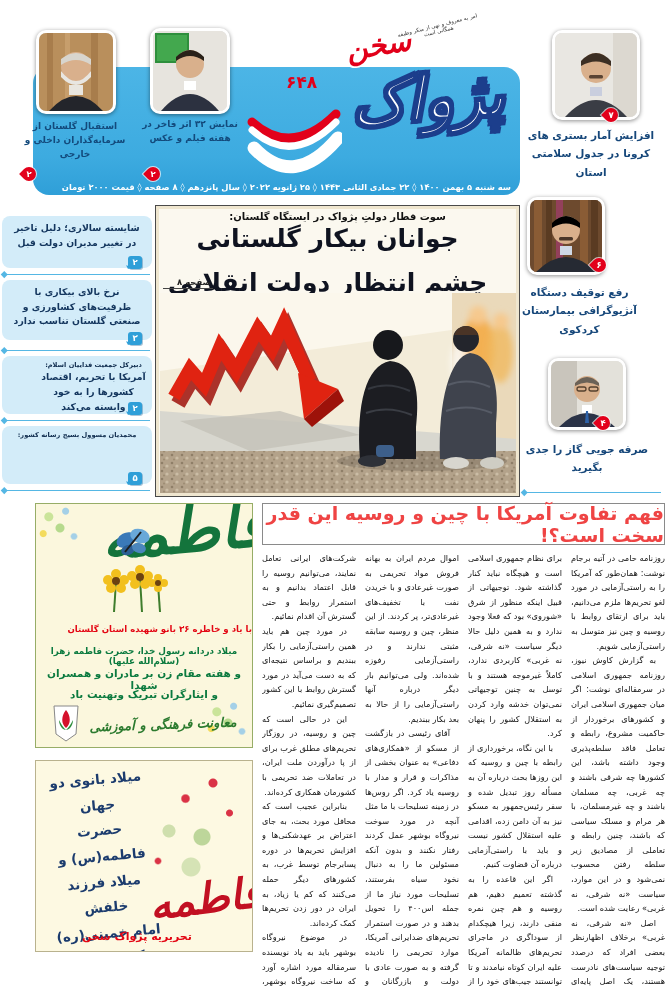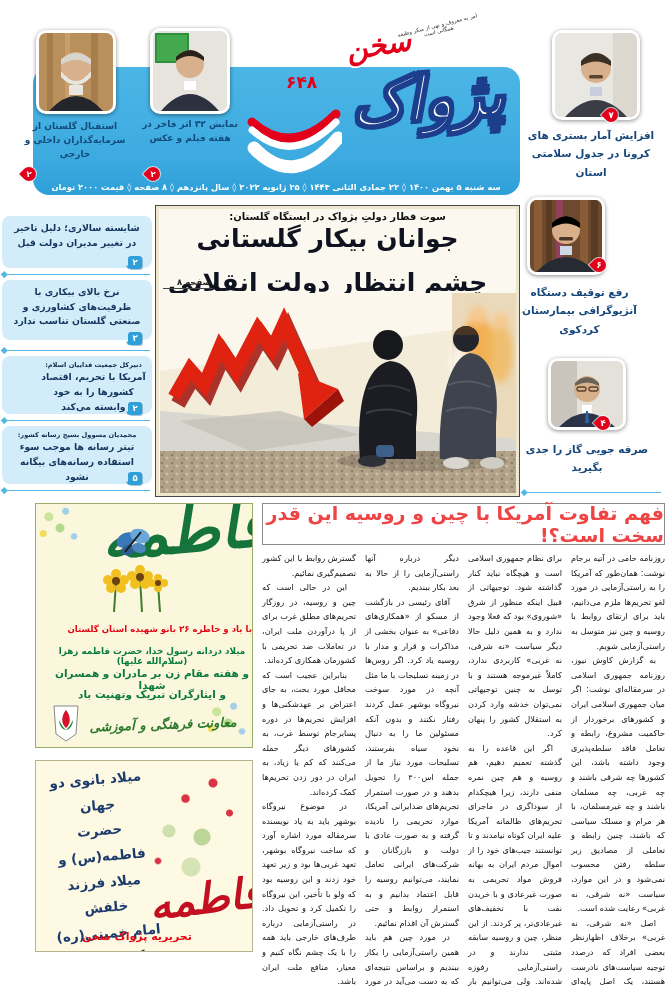--- a/index.html
+++ b/index.html
@@ -2,21 +2,21 @@
 <html lang="fa" dir="rtl"><head>
 <meta charset="utf-8">
 <style>
   * { margin:0; padding:0; box-sizing:border-box; }
   body { background:#888; font-family:"DejaVu Sans", sans-serif; direction:rtl; }
   #page { position:relative; width:667px; height:1000px; background:#ffffff; margin:0 auto; overflow:hidden; }
 
   
   .masthead-bg { position:absolute; left:33px; top:67px; width:487px; height:128px;
     background:linear-gradient(180deg,#4cb5e6 0%,#3dabe0 70%,#2f9fd8 100%); border-radius:16px; }
-  .dateline { position:absolute; left:8px; bottom:3px; width:470px; text-align:center;
+  .dateline { position:absolute; left:8px; bottom:3px; width:470px; 
     color:#ffffff; font-size:8.3px; font-weight:bold; letter-spacing:.1px; }
   .logo-main { position:absolute; left:330px; top:62px; width:195px; text-align:center;
     font-size:62px; font-weight:900; font-style:italic; color:#ffffff;
     -webkit-text-stroke:2.5px #1c3e8c;
     text-shadow:2px 2px 0 #1c3e8c, -2px 2px 0 #1c3e8c, 2px -2px 0 #1c3e8c, -2px -2px 0 #1c3e8c;
     transform:rotate(-4deg); z-index:4; }
   .logo-accent { position:absolute; left:346px; top:28px; font-size:29px; font-weight:900; font-style:italic;
     color:#e2001a; text-shadow:1.5px 1.5px 0 #fff,-1.5px 1.5px 0 #fff,1.5px -1.5px 0 #fff,-1.5px -1.5px 0 #fff;
     transform:rotate(-9deg); z-index:5; }
   .issue-number { position:absolute; left:286px; top:72px; font-size:17px; font-weight:700; color:#e2001a; z-index:5; }
@@ -79,21 +79,21 @@
   .oped-body p { margin:0; text-indent:9px; }
   .oped-body p:first-child { text-indent:0; }
 
   
   .mem-box { position:absolute; left:35px; top:503px; width:218px; height:245px;
     background:#fbf7dd; border:1px solid #97ad67; overflow:hidden; }
   .mem-callig { position:absolute; right:-16px; top:-10px; font-size:62px; font-weight:900; font-style:italic;
     color:#14743c; transform:rotate(-5deg); letter-spacing:-3px; }
   .mem-red { position:absolute; left:0; top:120px; width:100%; text-align:right;
     font-size:8.6px; font-weight:bold; color:#e30613; }
-  .mem-green { position:absolute; left:8px; width:100%; text-align:center; font-weight:bold; color:#0b7a3f; }
+  .mem-green { position:absolute; left:0; width:100%; text-align:center; font-weight:bold; color:#0b7a3f; }
   .mem-sign { position:absolute; left:52px; top:213px; width:150px; text-align:center;
     font-size:13px; font-weight:900; font-style:italic; color:#2b7a2e; transform:rotate(-2deg); }
   .corner-flora { position:absolute; width:56px; height:56px; opacity:.8;
     background:
       radial-gradient(circle at 30% 30%, #bfe08a 0 4px, transparent 5px),
       radial-gradient(circle at 60% 20%, #8fc7ea 0 3px, transparent 4px),
       radial-gradient(circle at 20% 60%, #f2d53e 0 3px, transparent 4px),
       radial-gradient(circle at 50% 50%, #a5d37a 0 4px, transparent 5px),
       radial-gradient(circle at 75% 65%, #8fc7ea 0 2.5px, transparent 4px); }
 
@@ -245,21 +245,20 @@
     <div class="kick">دبیرکل جمعیت فداییان اسلام:</div>
     <div class="ttl">آمریکا با تحریم، اقتصاد کشورها را به خود وابسته می‌کند</div>
   </div>
   <div class="chip" style="left:128px; top:402px;"><span>۲</span></div>
   <div class="hrule" style="left:3px; top:420px; width:147px;">
       <i></i>
     </div>
 
   <div class="news-box" style="top:426px; height:58px;">
     <div class="kick">محمدیان مسوول بسیج رسانه کشور:</div>
-    <div class="ttl">تیتر رسانه ها موجب سوء استفاده رسانه‌های بیگانه نشود</div>
   </div>
   <div class="chip" style="left:128px; top:472px;"><span>۵</span></div>
   <div class="hrule" style="left:3px; top:490px; width:147px;">
       <i></i>
     </div>
 
   <div class="lead-box"></div>
   <div class="lead-kicker">سوت قطار دولتِ پژواک در ایستگاه گلستان:</div>
   <div class="lead-h1" style="top:224px;">جوانان بیکار گلستانی</div>
   <div class="lead-h1" style="top:256px;margin-top:12px;">چشم انتظار دولت انقلابی</div>
@@ -314,20 +313,21 @@
     </g>
   </svg>
 
   <div class="oped-headbox">
     <div class="oped-headline">فهم تفاوت آمریکا با چین و روسیه این قدر سخت است؟!</div>
   </div>
   <div class="oped-body">
     <p>روزنامه حامی در آتیه برجام نوشت: همان‌طور که آمریکا را به راستی‌آزمایی در مورد لغو تحریم‌ها ملزم می‌دانیم، باید برای ارتقای روابط با روسیه و چین نیز متوسل به راستی‌آزمایی شویم.</p>
     <p>به گزارش کاوش نیوز، روزنامه جمهوری اسلامی در سرمقاله‌ای نوشت: اگر میان جمهوری اسلامی ایران و کشورهای برخوردار از حاکمیت مشروع، رابطه و تعامل فاقد سلطه‌پذیری وجود داشته باشد، این کشورها چه شرقی باشند و چه غربی، چه مسلمان باشند و چه غیرمسلمان، با هر مرام و مسلک سیاسی که باشند، چنین رابطه و تعاملی از مصادیق زیر سلطه رفتن محسوب نمی‌شود و در این موارد، سیاست «نه شرقی، نه غربی» رعایت شده است.</p>
     <p>اصل «نه شرقی، نه غربی» برخلاف اظهارنظر بعضی افراد که درصدد توجیه سیاست‌های نادرست هستند، یک اصل پایه‌ای برای نظام جمهوری اسلامی است و هیچگاه نباید کنار گذاشته شود. توجیهاتی از قبیل اینکه منظور از شرق «شوروی» بود که فعلا وجود ندارد و به همین دلیل حالا دیگر سیاست «نه شرقی، نه غربی» کاربردی ندارد، کاملاً غیرموجه هستند و با توسل به چنین توجیهاتی نمی‌توان خدشه وارد کردن به استقلال کشور را پنهان کرد.</p>
+    <p>با این نگاه، برخورداری از رابطه با چین و روسیه که این روزها بحث درباره آن به مسأله روز تبدیل شده و سفر رئیس‌جمهور به مسکو نیز به آن دامن زده، اقدامی علیه استقلال کشور نیست و باید با راستی‌آزمایی درباره آن قضاوت کنیم.</p>
     <p>اگر این قاعده را به گذشته تعمیم دهیم، هم روسیه و هم چین نمره منفی دارند، زیرا هیچکدام از سوداگری در ماجرای تحریم‌های ظالمانه آمریکا علیه ایران کوتاه نیامدند و تا توانستند جیب‌های خود را از اموال مردم ایران به بهانه فروش مواد تحریمی به صورت غیرعادی و با خریدن نفت با تخفیف‌های غیرعادی‌تر، پر کردند. از این منظر، چین و روسیه سابقه مثبتی ندارند و در راستی‌آزمایی رفوزه شده‌اند. ولی می‌توانیم بار دیگر درباره آنها راستی‌آزمایی را از حالا به بعد بکار ببندیم.</p>
     <p>آقای رئیسی در بازگشت از مسکو از «همکاری‌های دفاعی» به عنوان بخشی از مذاکرات و قرار و مدار با روسیه یاد کرد. اگر روس‌ها در زمینه تسلیحات با ما مثل آنچه در مورد سوخت نیروگاه بوشهر عمل کردند رفتار نکنند و بدون آنکه مسئولین ما را به دنبال نخود سیاه بفرستند، تسلیحات مورد نیاز ما از جمله اس‌۴۰۰ را تحویل بدهند و در صورت استمرار تحریم‌های ضدایرانی آمریکا، موارد تحریمی را نادیده گرفته و به صورت عادی با دولت و بازرگانان و شرکت‌های ایرانی تعامل نمایند، می‌توانیم روسیه را قابل اعتماد بدانیم و به استمرار روابط و حتی گسترش آن اقدام نمائیم.</p>
     <p>در مورد چین هم باید همین راستی‌آزمایی را بکار ببندیم و براساس نتیجه‌ای که به دست می‌آید در مورد گسترش روابط با این کشور تصمیم‌گیری نمائیم.</p>
     <p>این در حالی است که چین و روسیه، در روزگار تحریم‌های مطلق غرب برای از پا درآوردن ملت ایران، در تعاملات ضد تحریمی با کشورمان همکاری کرده‌اند.</p>
     <p>بنابراین عجیب است که محافل مورد بحث، به جای اعتراض بر عهدشکنی‌ها و افزایش تحریم‌ها در دوره پسابرجام توسط غرب، به کشورهای دیگر حمله می‌کنند که کم یا زیاد، به ایران در دور زدن تحریم‌ها کمک کرده‌اند.</p>
     <p>در موضوع نیروگاه بوشهر باید به یاد نویسنده سرمقاله مورد اشاره آورد که ساخت نیروگاه بوشهر، تعهد غربی‌ها بود و زیر تعهد خود زدند و این روسیه بود که ولو با تأخیر، این نیروگاه را تکمیل کرد و تحویل داد. در راستی‌آزمایی درباره طرف‌های خارجی باید همه را با یک چشم نگاه کنیم و معیار، منافع ملت ایران باشد.</p>
   </div>
 
   <div class="mem-box">
     <div class="corner-flora" style="left:-4px; top:-4px;"></div>

